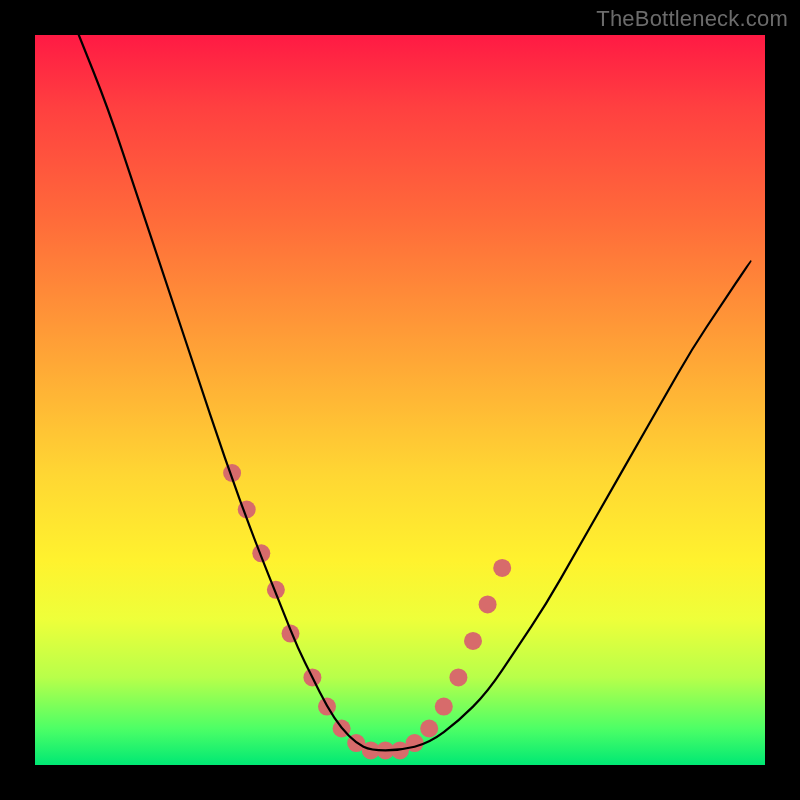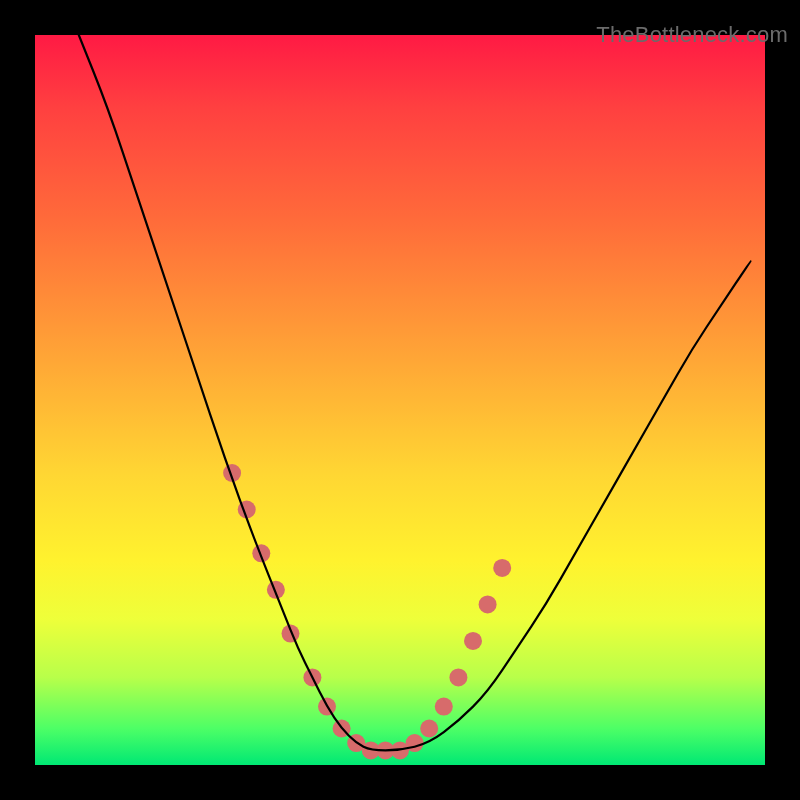--- a/index.html
+++ b/index.html
@@ -38,21 +38,20 @@
     );
   }
   .watermark {
     position: absolute;
     top: 6px;
     right: 12px;
     color: #6b6b6b;
     font-size: 22px;
     font-weight: 400;
     letter-spacing: 0.2px;
-    margin-top: 16px;
   }
   svg.curve {
     position: absolute;
     inset: 0;
     width: 730px;
     height: 730px;
   }
 </style>
 </head>
 <body>

